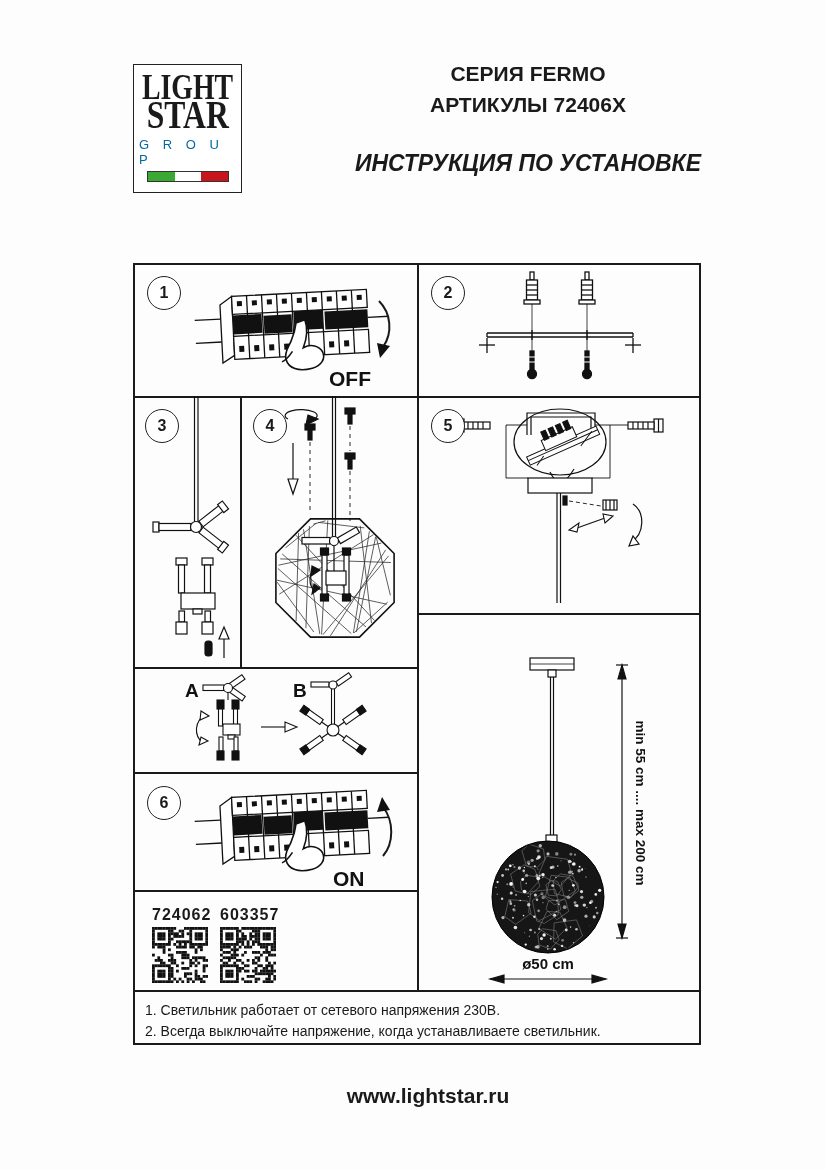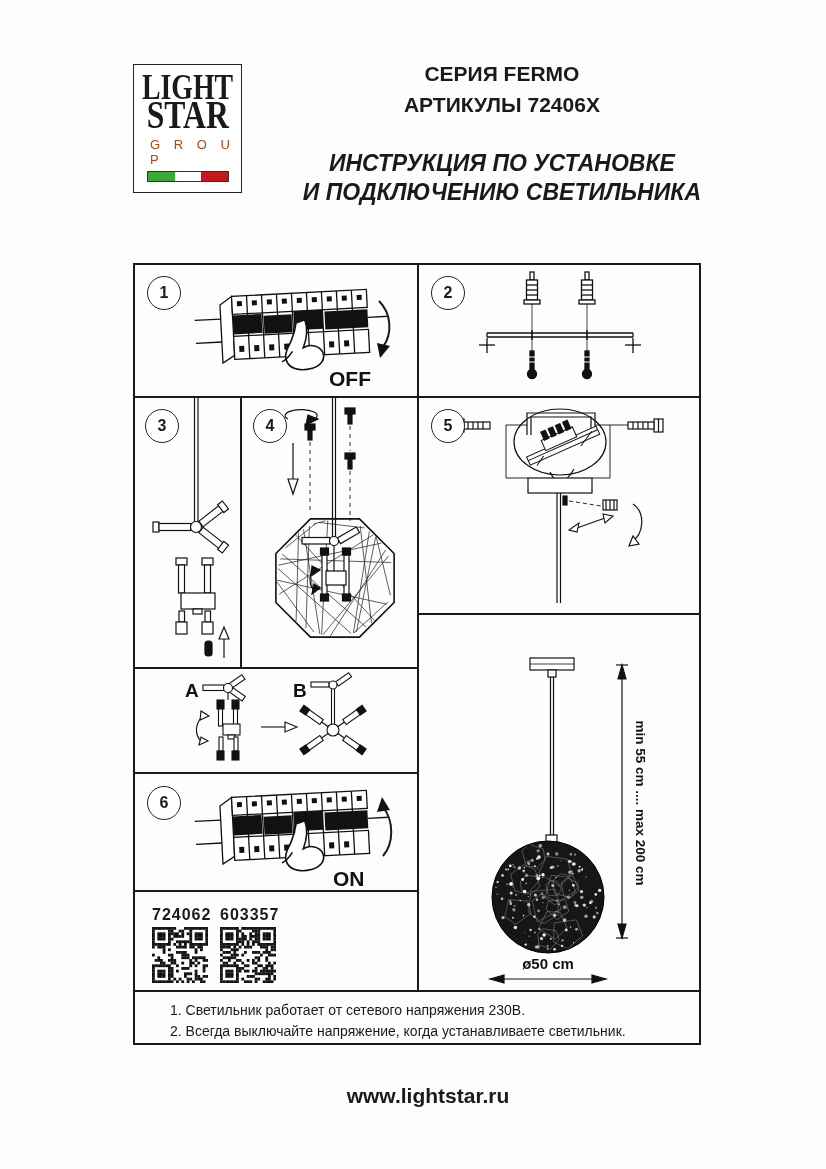--- a/index.html
+++ b/index.html
@@ -6,38 +6,38 @@
   #page{position:relative;width:826px;height:1169px;background:#fdfdfd;margin:0 auto;
         font-family:"Liberation Sans","DejaVu Sans",sans-serif;color:#1a1a1a;overflow:hidden;}
   .abs{position:absolute;}
   
   #logo-box{left:133px;top:64px;width:107px;height:127px;border:1.5px solid #222;background:#fff;
             display:flex;flex-direction:column;align-items:center;justify-content:center;}
   .logo-word{font-family:"Liberation Serif","DejaVu Serif",serif;font-weight:bold;line-height:.88;
              transform:scale(.96,1.22);letter-spacing:0;}
   #logo-l1{font-size:29px;}
   #logo-l2{font-size:33px;}
-  #logo-group{font-size:13px;letter-spacing:5px;margin-top:7px;margin-left:16px;color:#c2410c;}
+  #logo-group{font-size:13px;letter-spacing:5px;margin-top:7px;margin-left:5px;color:#0369a1;}
   #logo-flag{margin-top:4px;}
   #header-text{right:125px;top:58px;text-align:center;}
   .hdr-small{font-size:21px;font-weight:bold;line-height:31px;}
   .hdr-title{font-size:23px;font-weight:bold;line-height:29px;font-style:italic;}
   #hdr-title-wrap{margin-top:29px;}
   
   .gline{background:#1a1a1a;}
   #outer-frame{left:133px;top:263px;width:568px;height:782px;border:2px solid #1a1a1a;box-sizing:border-box;}
   
   .step-circle{width:32px;height:32px;border:1.7px solid #222;border-radius:50%;background:#fff;
                display:flex;align-items:center;justify-content:center;font-size:16px;font-weight:bold;z-index:3;}
   svg{display:block;}
   svg text{font-family:"Liberation Sans","DejaVu Sans",sans-serif;font-weight:bold;fill:#111;}
   .ink{stroke:#1a1a1a;fill:none;}
   
   .article-num{font-size:16px;font-weight:bold;letter-spacing:1px;}
-  #notes{left:151px;top:990px;width:568px;height:55px;box-sizing:border-box;padding:10px 0 11px 19px;
+  #notes{left:126px;top:990px;width:568px;height:55px;box-sizing:border-box;padding:10px 0 11px 19px;
          font-size:14px;line-height:21px;}
   #site{left:15px;top:1084px;width:826px;text-align:center;font-size:21px;font-weight:bold;}
 </style>
 </head>
 <body>
 
 <div id="page">
 
   <div class="abs" id="logo-box">
     <div class="logo-word" id="logo-l1">LIGHT</div>
@@ -49,21 +49,20 @@
       <rect x="28" y="1" width="26" height="9" fill="#ffffff"></rect>
       <rect x="54" y="1" width="27" height="9" fill="#c8161d"></rect>
     </svg>
   </div>
 
   <div class="abs" id="header-text">
     <div class="hdr-small">СЕРИЯ FERMO</div>
     <div class="hdr-small">АРТИКУЛЫ 72406X</div>
     <div id="hdr-title-wrap">
       <div class="hdr-title">ИНСТРУКЦИЯ ПО УСТАНОВКЕ</div>
-      <div class="hdr-title">И ПОДКЛЮЧЕНИЮ СВЕТИЛЬНИКА</div>
     </div>
   </div>
 
   <div class="abs" id="outer-frame"></div>
   <div class="abs gline" style="left:417px;top:263px;width:1.5px;height:727px;"></div>
   <div class="abs gline" style="left:240px;top:396px;width:1.5px;height:271px;"></div>
   <div class="abs gline" style="left:133px;top:396px;width:568px;height:1.5px;"></div>
   <div class="abs gline" style="left:417px;top:613px;width:284px;height:1.5px;"></div>
   <div class="abs gline" style="left:133px;top:667px;width:285px;height:1.5px;"></div>
   <div class="abs gline" style="left:133px;top:772px;width:285px;height:1.5px;"></div>

